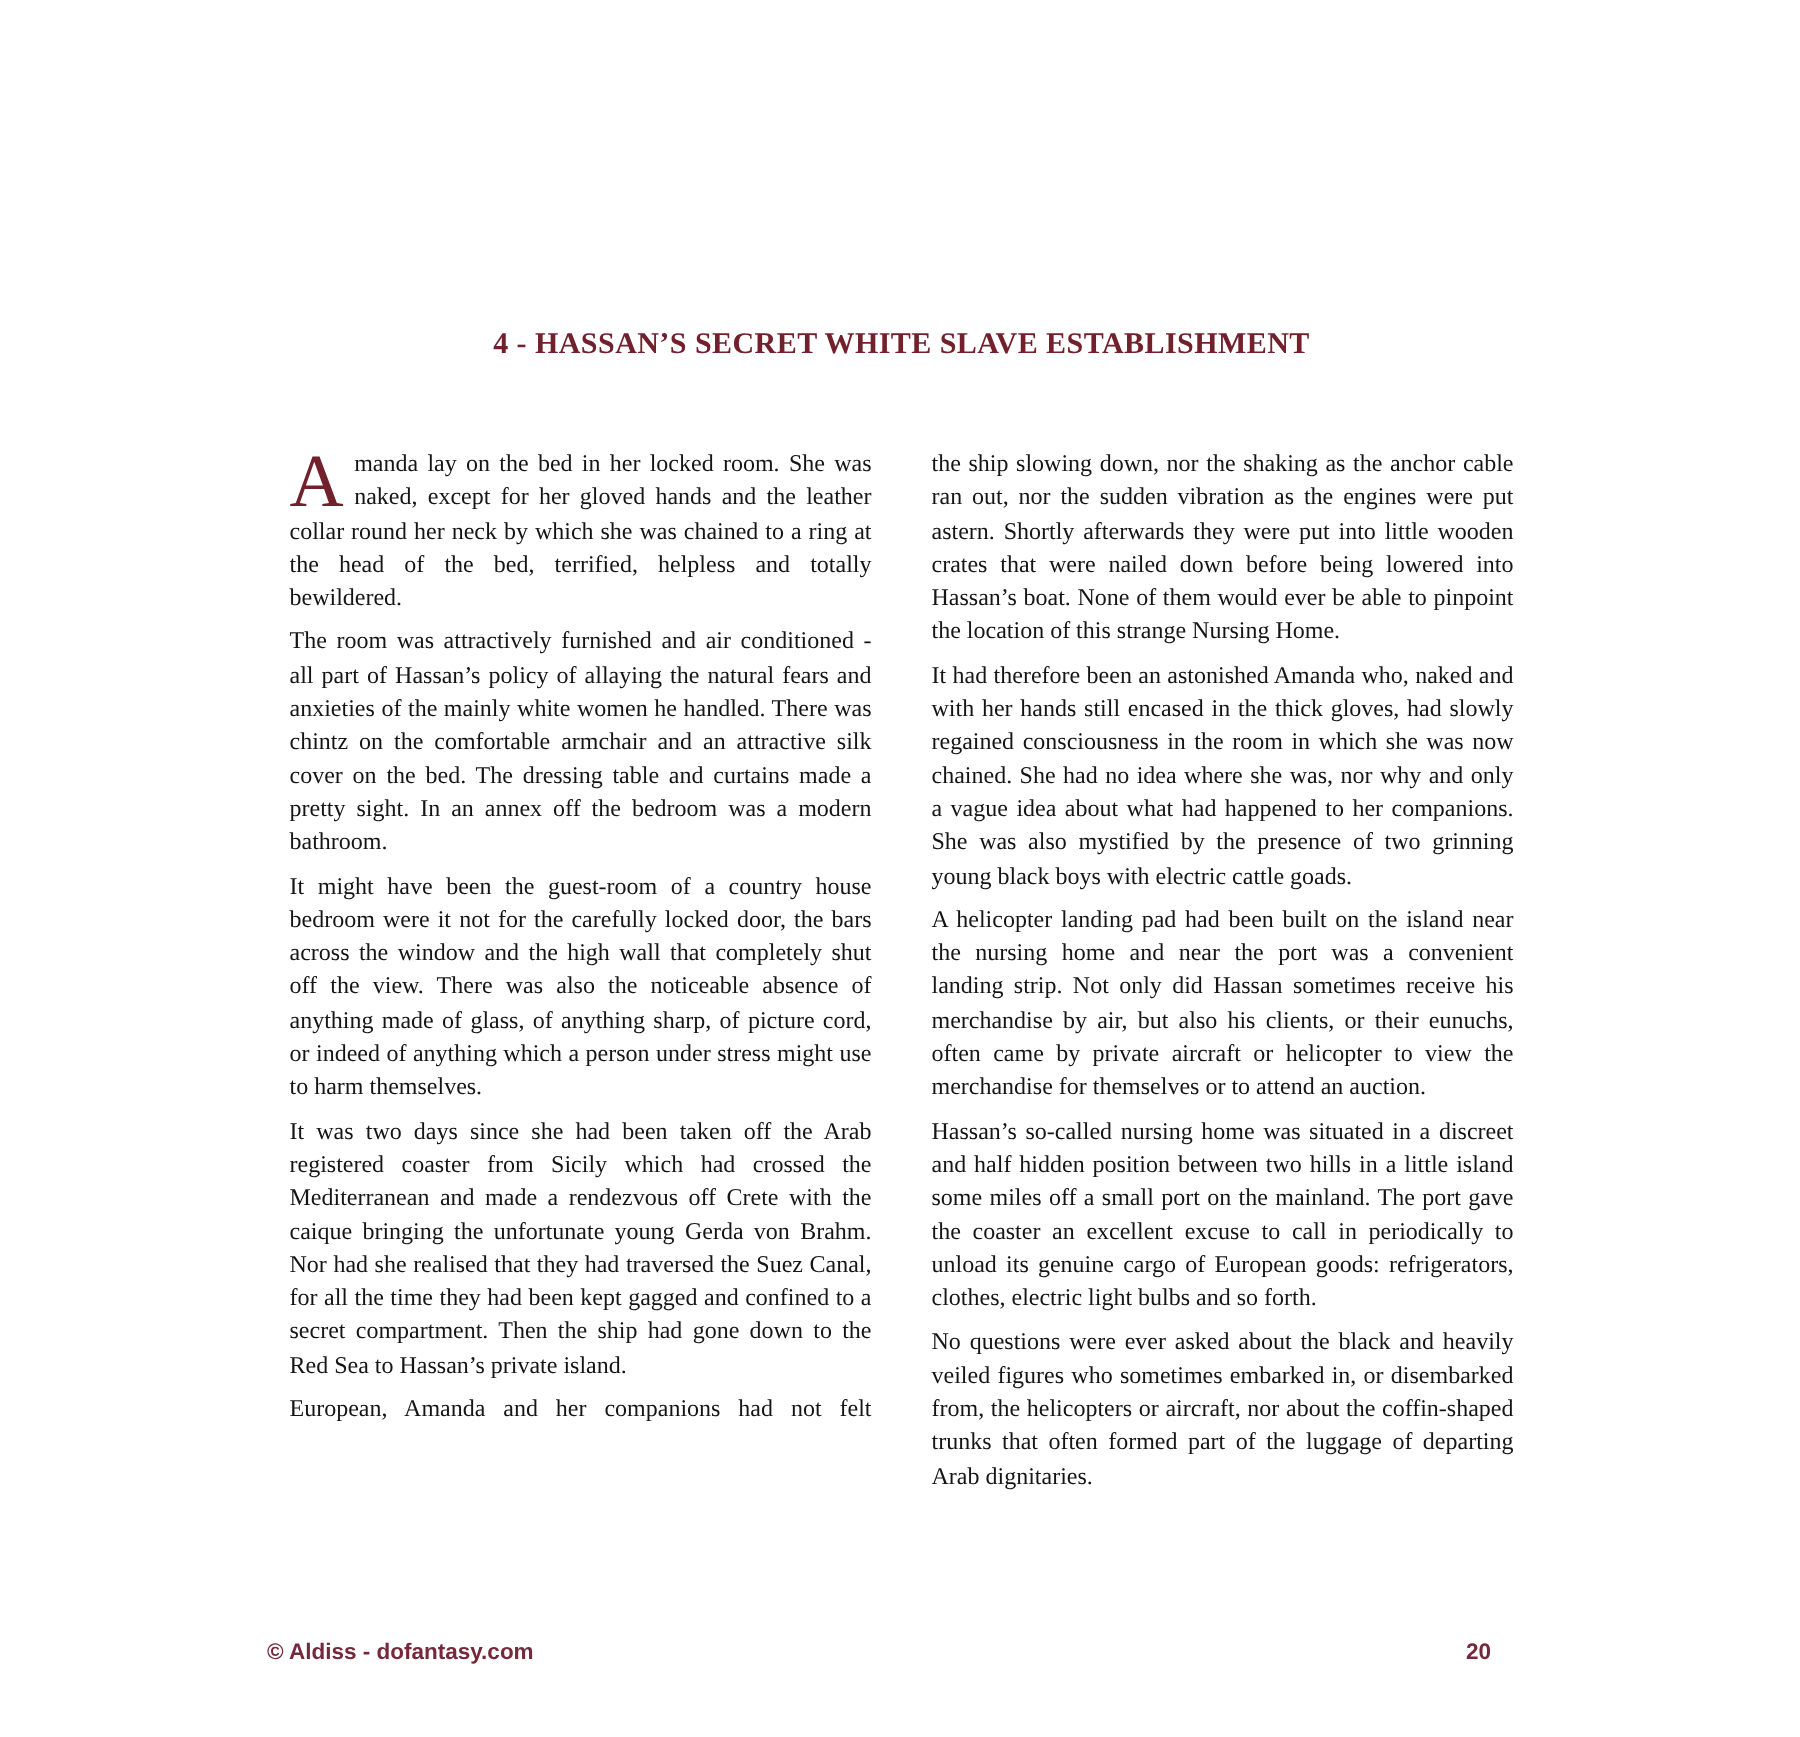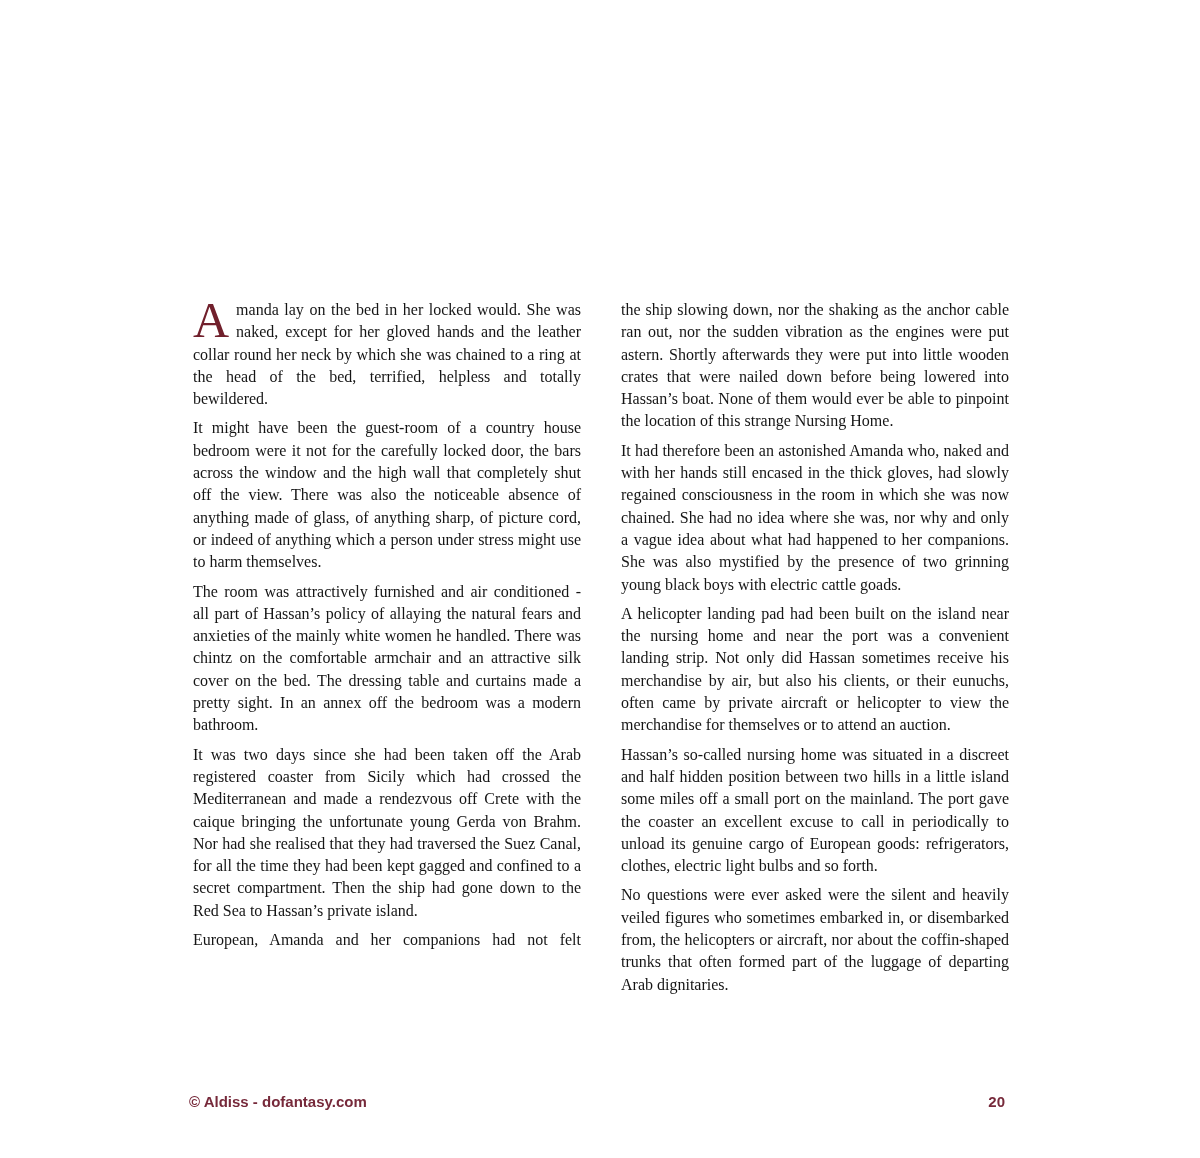--- a/index.html
+++ b/index.html
@@ -56,53 +56,54 @@
     line-height: 37px;
     padding: 3px 7px 0 0;
     color: var(--accent, #71202c);
   }
   .force-justify {
     text-align-last: justify;
   }
   .footer {
     position: absolute;
     top: 1093px;
-    left: 189px;
+    left: 178px;
     width: 816px;
     display: flex;
     justify-content: space-between;
     align-items: baseline;
     font-family: "Liberation Sans", sans-serif;
     font-weight: bold;
     font-size: 15px;
     color: var(--footer, #76293a);
   }
 </style>
 </head>
 <body>
 
 <div class="page">
 
+  <h1 class="title">4 - HASSAN’S SECRET WHITE SLAVE ESTABLISHMENT</h1>
 
   <div class="columns">
 
     <div class="col">
-      <p class="para"><span class="dropcap">A</span><span>manda lay on the bed in her locked would. She was naked, except for her gloved hands and the leather collar round her neck by which she was chained to a ring at the head of the bed, terrified, helpless and totally bewildered.</span></p>
+      <p class="para"><span class="dropcap">A</span><span>manda lay on the bed in her locked room. She was naked, except for her gloved hands and the leather collar round her neck by which she was chained to a ring at the head of the bed, terrified, helpless and totally bewildered.</span></p>
+      <p class="para">The room was attractively furnished and air conditioned - all part of Hassan’s policy of allaying the natural fears and anxieties of the mainly white women he handled. There was chintz on the comfortable armchair and an attractive silk cover on the bed. The dressing table and curtains made a pretty sight. In an annex off the bedroom was a modern bathroom.</p>
       <p class="para">It might have been the guest-room of a country house bedroom were it not for the carefully locked door, the bars across the window and the high wall that completely shut off the view. There was also the noticeable absence of anything made of glass, of anything sharp, of picture cord, or indeed of anything which a person under stress might use to harm themselves.</p>
-      <p class="para">The room was attractively furnished and air conditioned - all part of Hassan’s policy of allaying the natural fears and anxieties of the mainly white women he handled. There was chintz on the comfortable armchair and an attractive silk cover on the bed. The dressing table and curtains made a pretty sight. In an annex off the bedroom was a modern bathroom.</p>
       <p class="para">It was two days since she had been taken off the Arab registered coaster from Sicily which had crossed the Mediterranean and made a rendezvous off Crete with the caique bringing the unfortunate young Gerda von Brahm. Nor had she realised that they had traversed the Suez Canal, for all the time they had been kept gagged and confined to a secret compartment. Then the ship had gone down to the Red Sea to Hassan’s private island.</p>
       <p class="para force-justify">European, Amanda and her companions had not felt</p>
     </div>
 
     <div class="col">
       <p class="para">the ship slowing down, nor the shaking as the anchor cable ran out, nor the sudden vibration as the engines were put astern. Shortly afterwards they were put into little wooden crates that were nailed down before being lowered into Hassan’s boat. None of them would ever be able to pinpoint the location of this strange Nursing Home.</p>
       <p class="para">It had therefore been an astonished Amanda who, naked and with her hands still encased in the thick gloves, had slowly regained consciousness in the room in which she was now chained. She had no idea where she was, nor why and only a vague idea about what had happened to her companions. She was also mystified by the presence of two grinning young black boys with electric cattle goads.</p>
       <p class="para">A helicopter landing pad had been built on the island near the nursing home and near the port was a convenient landing strip. Not only did Hassan sometimes receive his merchandise by air, but also his clients, or their eunuchs, often came by private aircraft or helicopter to view the merchandise for themselves or to attend an auction.</p>
       <p class="para">Hassan’s so-called nursing home was situated in a discreet and half hidden position between two hills in a little island some miles off a small port on the mainland. The port gave the coaster an excellent excuse to call in periodically to unload its genuine cargo of European goods: refrigerators, clothes, electric light bulbs and so forth.</p>
-      <p class="para">No questions were ever asked were the silent and heavily veiled figures who sometimes embarked in, or disembarked from, the helicopters or aircraft, nor about the coffin-shaped trunks that often formed part of the luggage of departing Arab dignitaries.</p>
+      <p class="para">No questions were ever asked about the black and heavily veiled figures who sometimes embarked in, or disembarked from, the helicopters or aircraft, nor about the coffin-shaped trunks that often formed part of the luggage of departing Arab dignitaries.</p>
     </div>
 
   </div>
 
   <div class="footer">
     <span class="credit">© Aldiss - dofantasy.com</span>
     <span class="pageno">20</span>
   </div>
 
 </div>

